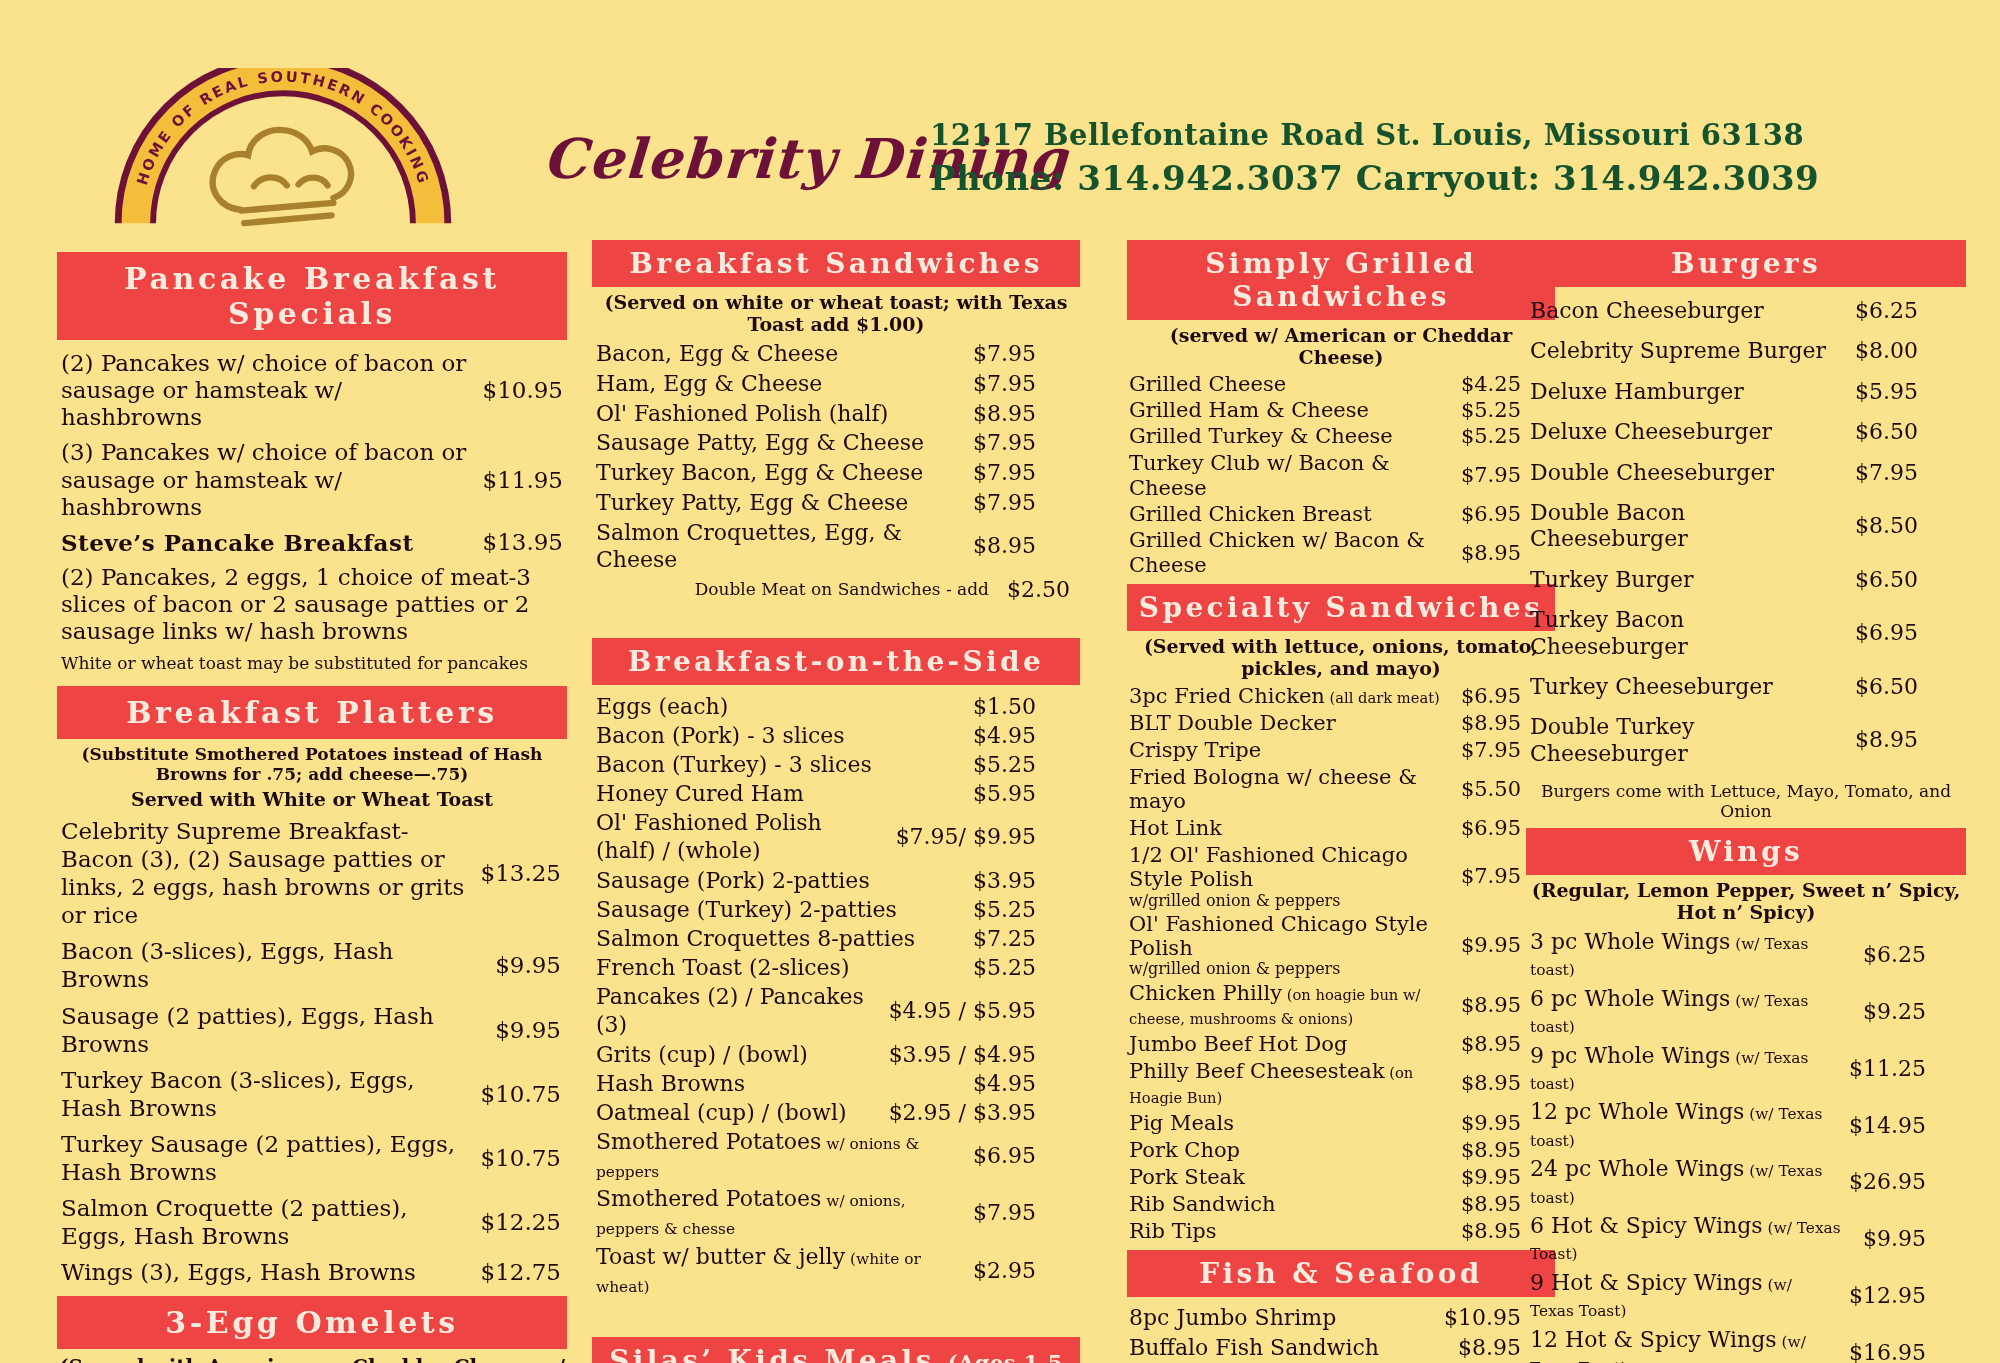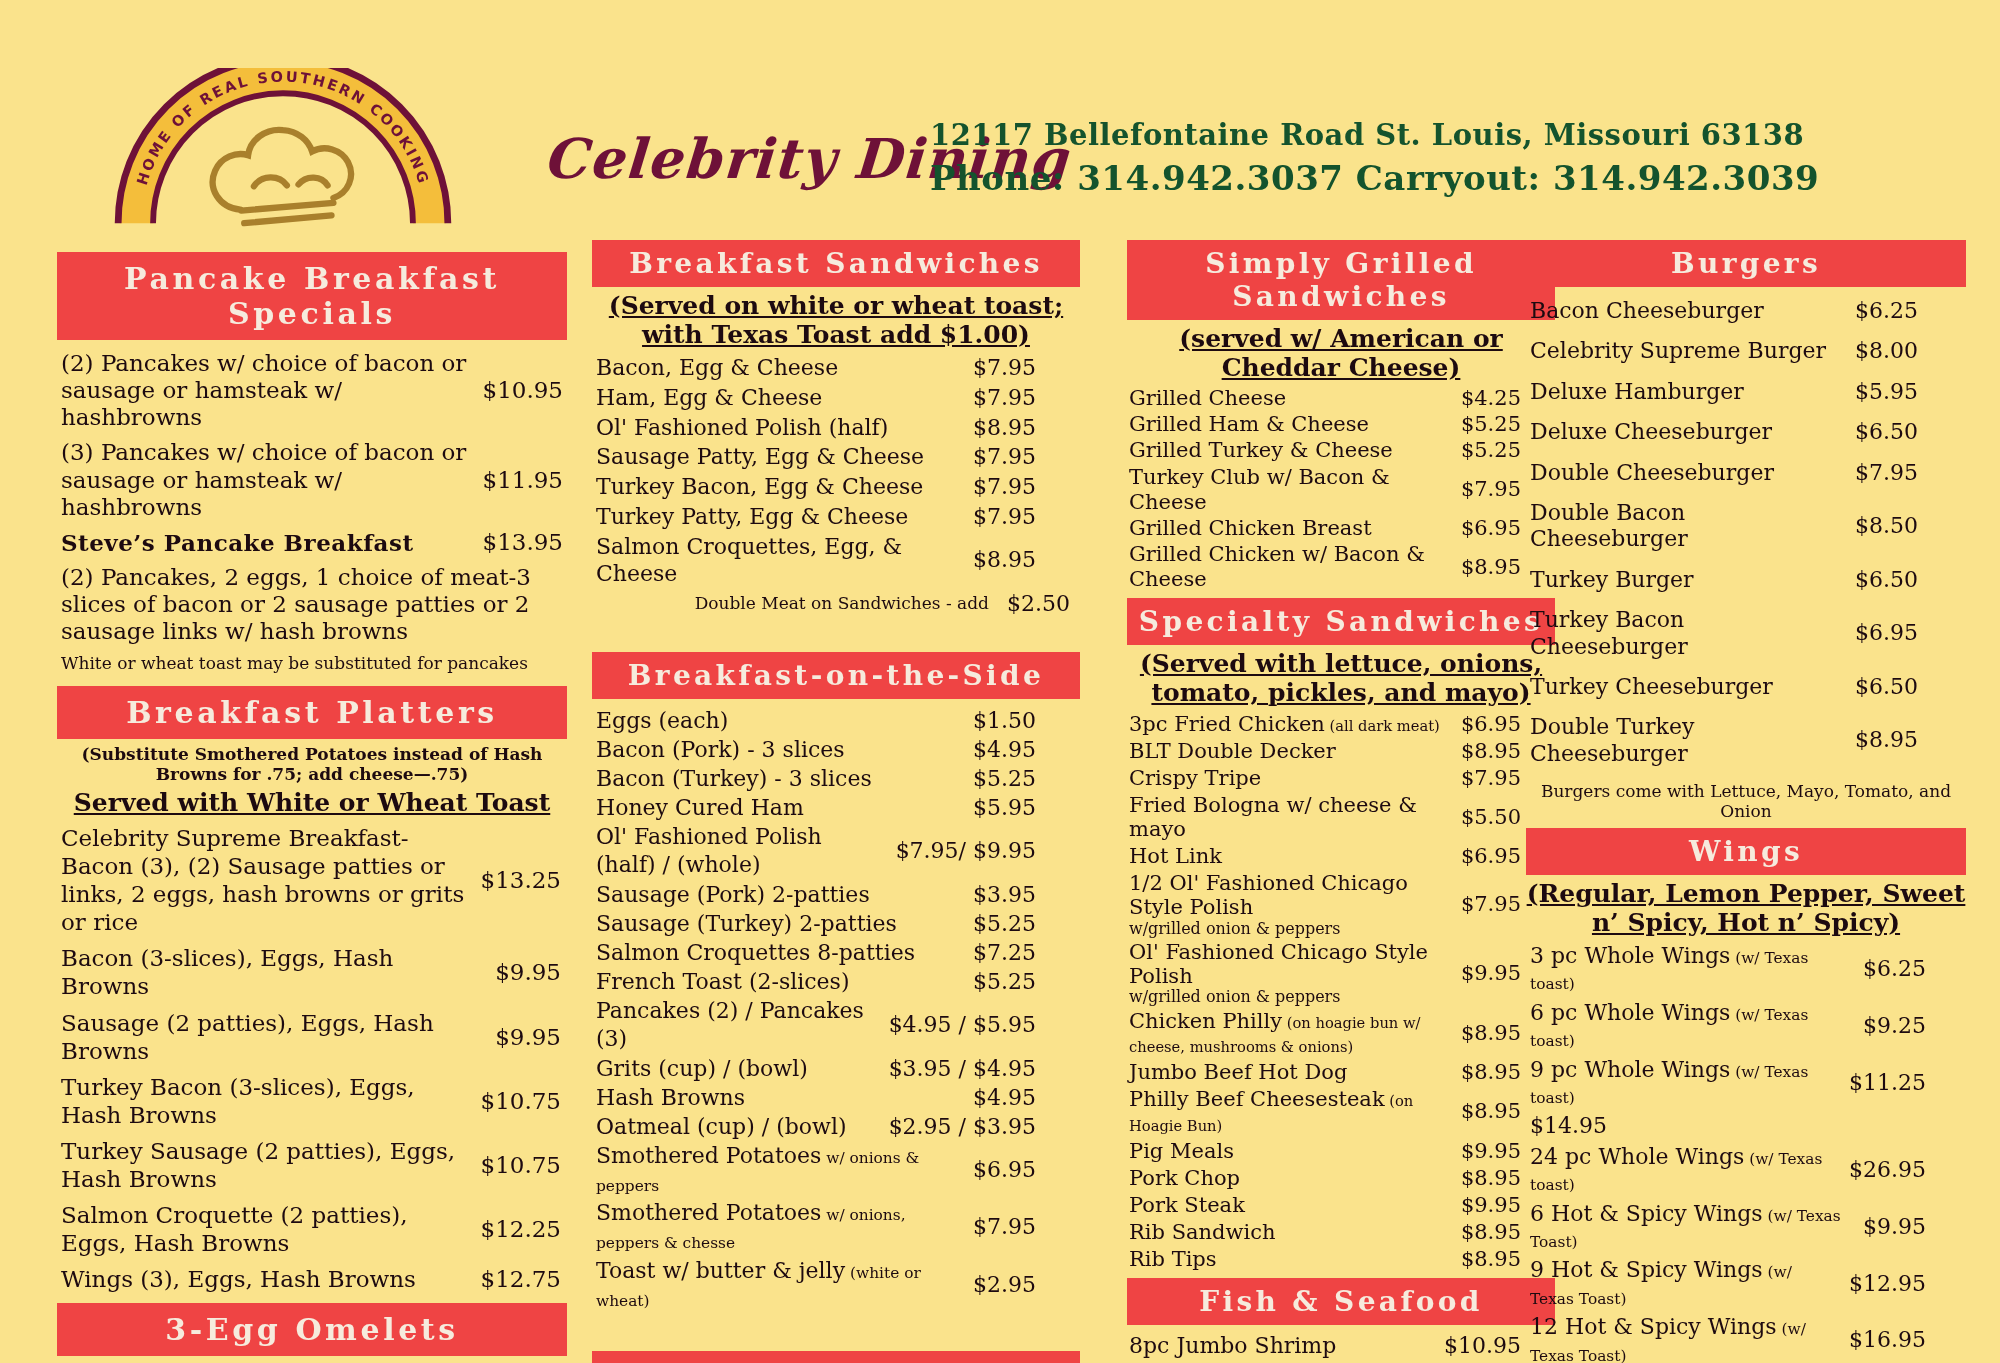--- a/index.html
+++ b/index.html
@@ -32,21 +32,21 @@
   .bar{
     background:#ef4444;color:#F6EBDD;text-align:center;font-weight:bold;
     letter-spacing:0.12em;
   }
   .col1 .bar{font-size:30px;padding:9px 0;}
   .col2 .bar,.col3 .bar,.col4 .bar{font-size:28px;padding:7px 0;}
   .bar-note{font-size:21px;letter-spacing:0.02em;font-weight:bold;}
 
   .sub{text-align:center;font-weight:bold;}
   .sub-sm{font-size:17px;margin-top:5px;}
-  .sub-md{font-size:25px;margin-top:4px;text-decoration:underline;}
+  .sub-md{font-size:19px;margin-top:4px;}
   .sub-lg{font-size:20px;margin-top:6px;}
 
   .rows{padding-top:8px;}
   .row{display:flex;align-items:center;}
   .iname{flex:1 1 auto;padding-right:10px;}
   .iprice{white-space:nowrap;}
   .inote{font-size:0.70em;}
   .isub{display:block;font-size:0.76em;line-height:1.1;}
   .row.bold .iname{font-weight:bold;letter-spacing:0.5px;}
 
@@ -481,20 +481,21 @@
           </div>
           <div class="row">
             <span class="iname">6 pc Whole Wings<span class="inote"> (w/ Texas toast)</span></span>
             <span class="iprice">$9.25</span>
           </div>
           <div class="row">
             <span class="iname">9 pc Whole Wings<span class="inote"> (w/ Texas toast)</span></span>
             <span class="iprice">$11.25</span>
           </div>
           <div class="row">
+            <span class="iname">12 pc Whole Wings<span class="inote"> (w/ Texas toast)</span></span>
             <span class="iprice">$14.95</span>
           </div>
           <div class="row">
             <span class="iname">24 pc Whole Wings<span class="inote"> (w/ Texas toast)</span></span>
             <span class="iprice">$26.95</span>
           </div>
           <div class="row">
             <span class="iname">6 Hot &amp; Spicy Wings<span class="inote"> (w/ Texas Toast)</span></span>
             <span class="iprice">$9.95</span>
           </div>

